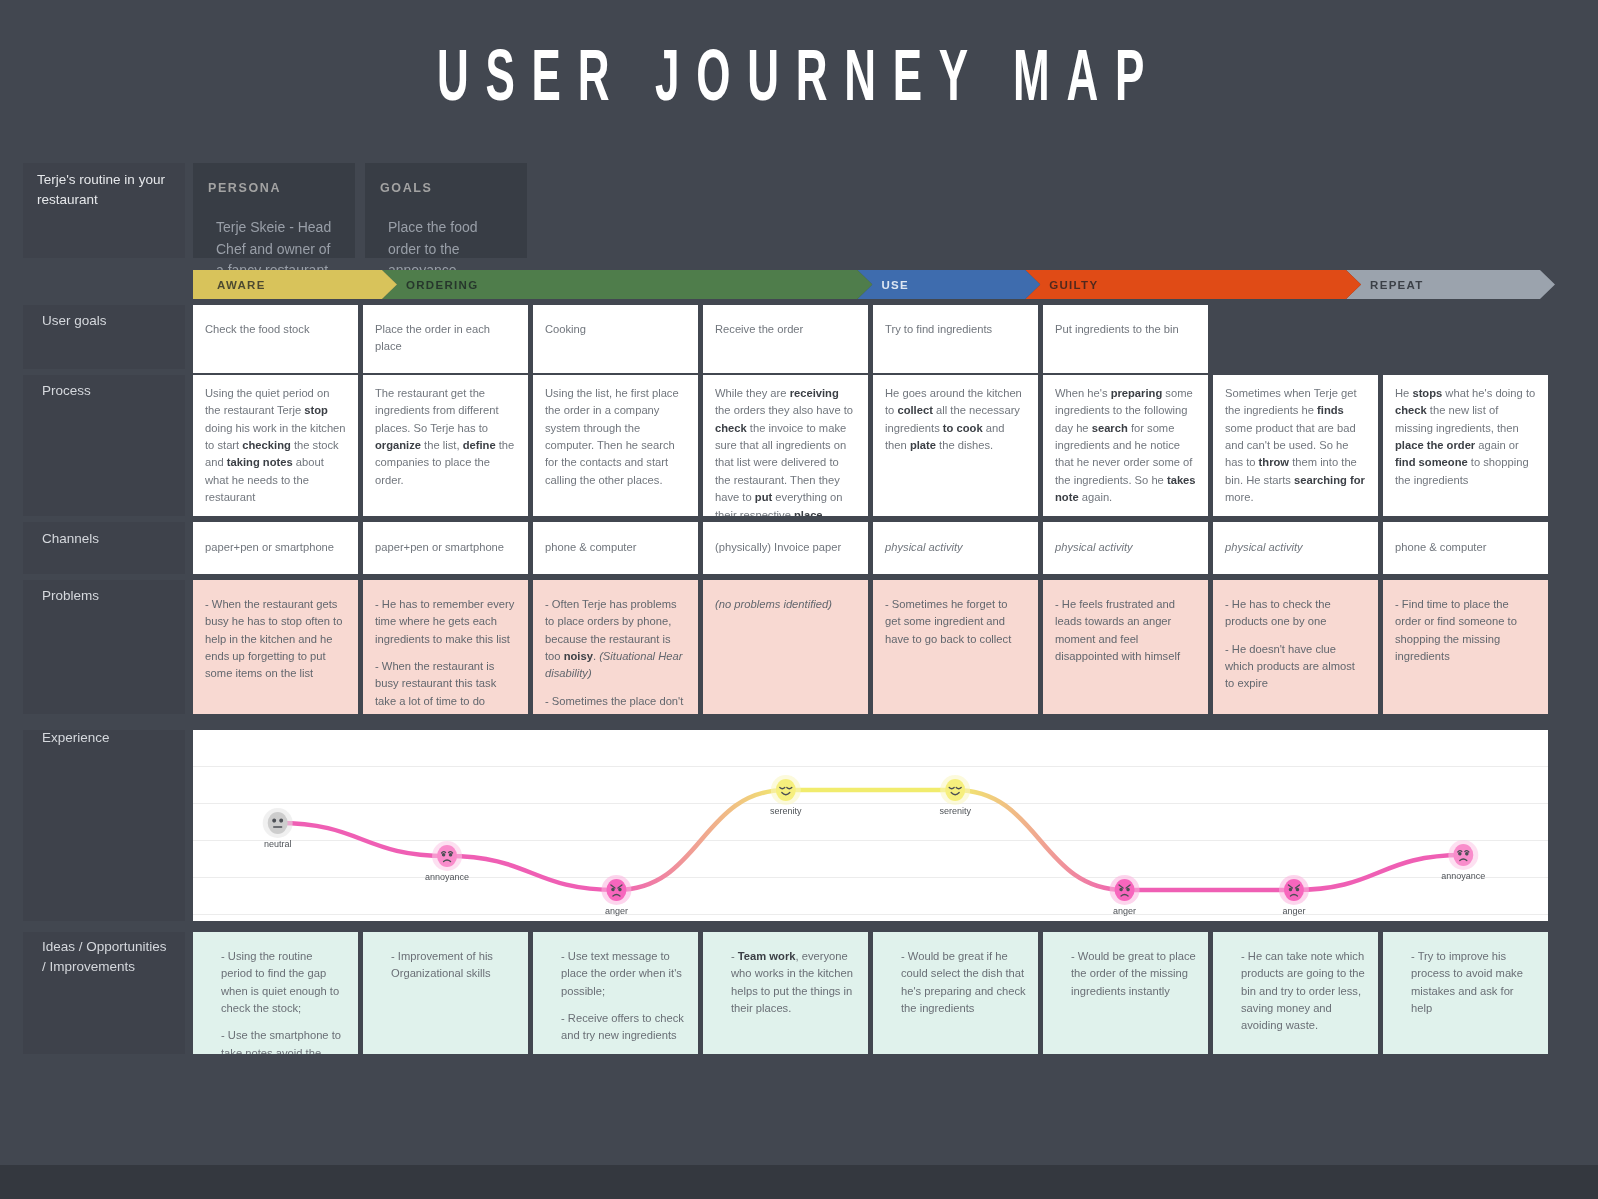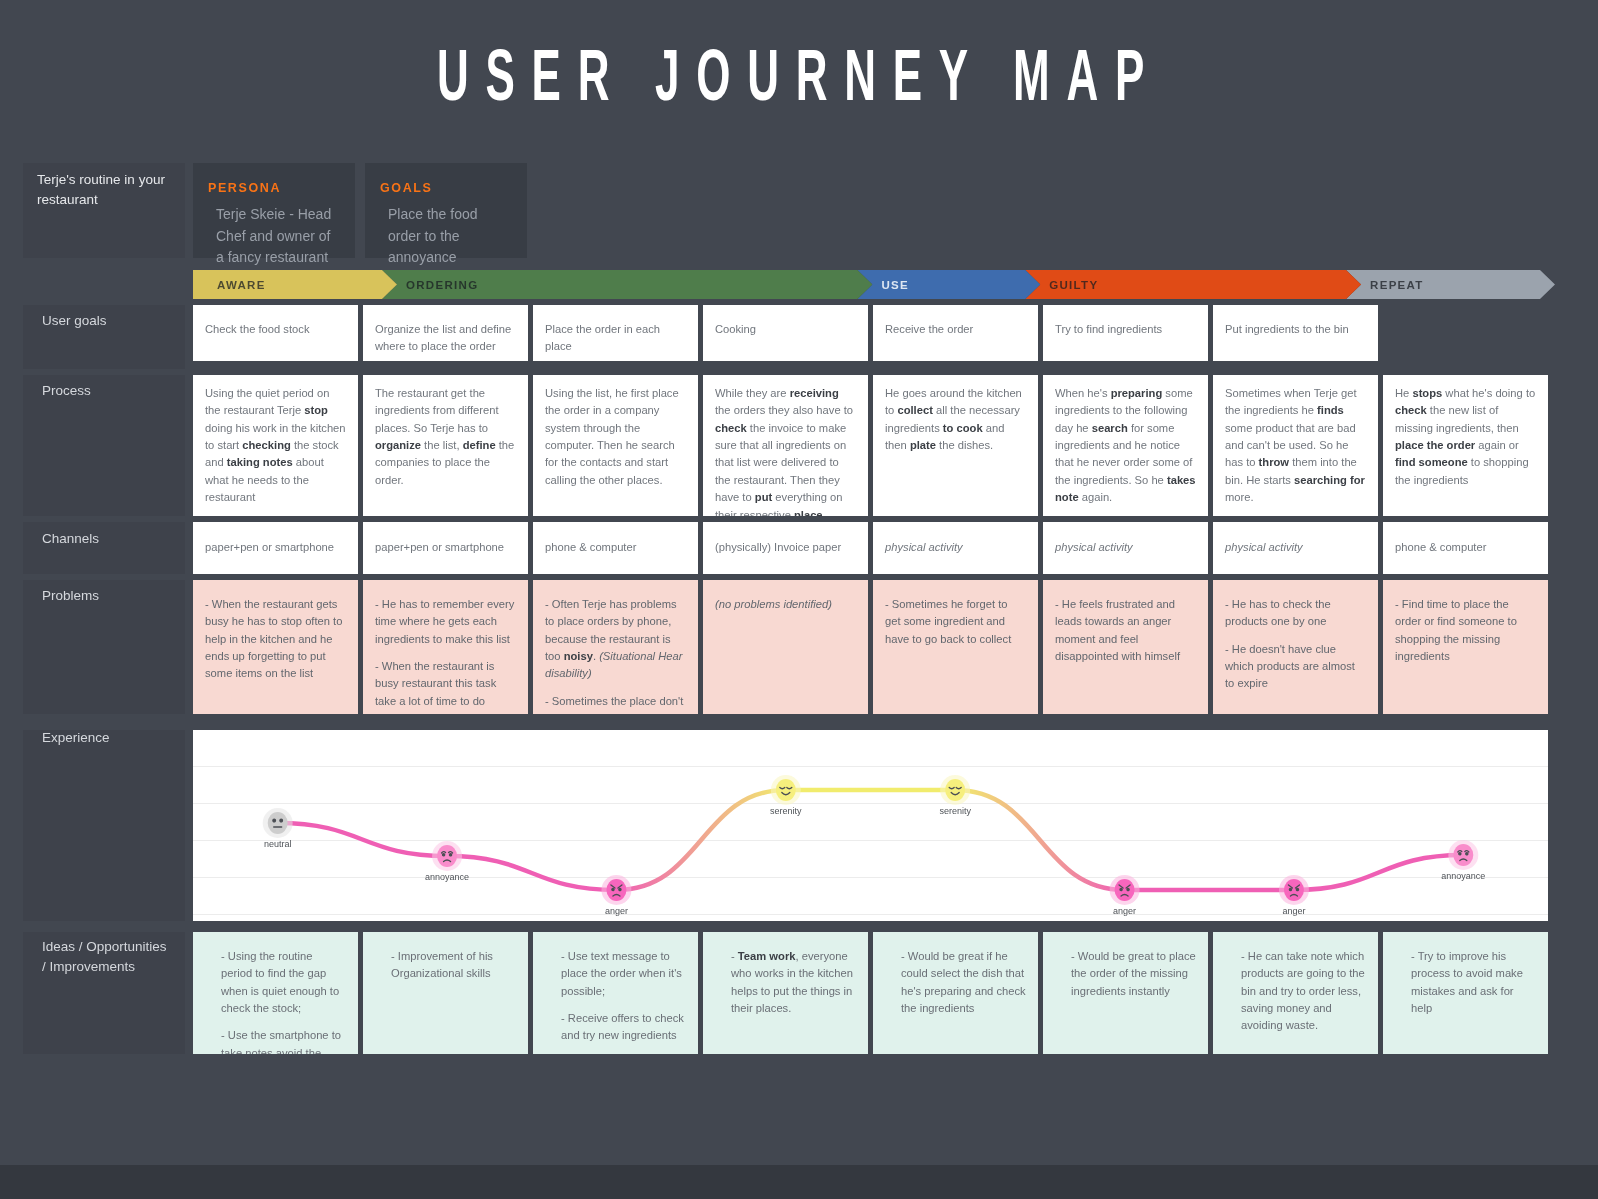--- a/index.html
+++ b/index.html
@@ -21,36 +21,36 @@
   
   .strip{position:absolute;left:23px;width:162px;background:rgba(0,0,0,0.06);}
   .st-persona{top:163px;height:95px}.st-goals{top:305px;height:64px}
   .st-process{top:375px;height:141px}.st-channels{top:522px;height:52px}
   .st-problems{top:580px;height:134px}.st-exp{top:730px;height:191px}
   .st-ideas{top:932px;height:122px}
 
   
   .info-box{position:absolute;top:163px;width:162px;height:95px;background:#383d45;
             padding:18px 15px;box-sizing:border-box;}
-  .info-box h3{margin:0 0 9px 0;color:#f97316;font-size:12.5px;letter-spacing:1.6px;font-weight:700;}
+  .info-box h3{margin:0 0 22px 0;color:#a3a3a3;font-size:12.5px;letter-spacing:1.6px;font-weight:700;}
   .info-box p{margin:8px;color:#999fa8;font-size:14px;line-height:1.55;}
   .persona-box{left:193px}.goals-box{left:365px}
 
   
   .phase-bar{position:absolute;left:193px;top:270px;width:1362px;height:29px;display:flex;}
   .phase{position:relative;display:flex;align-items:center;padding-left:24px;box-sizing:border-box;
          color:rgba(22,26,32,0.72);font-size:11.5px;letter-spacing:1.3px;font-weight:700;
          clip-path:polygon(0 0,calc(100% - 15px) 0,100% 50%,calc(100% - 15px) 100%,0 100%,15px 50%);}
   .phase.first{clip-path:polygon(0 0,calc(100% - 15px) 0,100% 50%,calc(100% - 15px) 100%,0 100%);}
   .phase.light{color:#dde6f2;}
 
   
   .grid{position:absolute;left:193px;width:1355px;display:grid;
         grid-template-columns:repeat(8,1fr);gap:5px;}
-  .r-goals{top:305px;height:56px}
+  .r-goals{top:305px;height:68px}
   .r-process{top:375px;height:141px}
   .r-channels{top:522px;height:52px}
   .r-problems{top:580px;height:134px}
   .r-ideas{top:932px;height:122px}
 
   .cell{background:#ffffff;padding:10px 12px;box-sizing:border-box;font-size:11.2px;
         color:#71767d;line-height:1.55;overflow:hidden;}
   .cell b{color:#3b3f45;font-weight:700;}
   .cell i{font-style:italic;}
   .cell p{margin:0 0 10px 0;}
@@ -114,21 +114,20 @@
 
   <div class="row-label rl-goals">User goals</div>
   <div class="row-label rl-process">Process</div>
   <div class="row-label rl-channels">Channels</div>
   <div class="row-label rl-problems">Problems</div>
   <div class="row-label rl-experience">Experience</div>
   <div class="row-label rl-ideas">Ideas / Opportunities / Improvements</div>
 
   <div class="grid r-goals">
       <div class="cell goal-cell">Check the food stock</div>
-      <div class="cell goal-cell">Organize the list and define where to place the order</div>
       <div class="cell goal-cell">Place the order in each place</div>
       <div class="cell goal-cell">Cooking</div>
       <div class="cell goal-cell">Receive the order</div>
       <div class="cell goal-cell">Try to find ingredients</div>
       <div class="cell goal-cell">Put ingredients to the bin</div>
     </div>
   <div class="grid r-process">
       <div class="cell process-cell">Using the quiet period on the restaurant Terje <b>stop</b> doing his work in the kitchen to start <b>checking</b> the stock and <b>taking notes</b> about what he needs to the restaurant</div>
       <div class="cell process-cell">The restaurant  get the ingredients from different places. So Terje has to <b>organize</b> the list, <b>define</b> the companies to place the order.</div>
       <div class="cell process-cell">Using the list, he first place the order in a company system through the computer. Then he search for the contacts and start calling the other places.</div>

